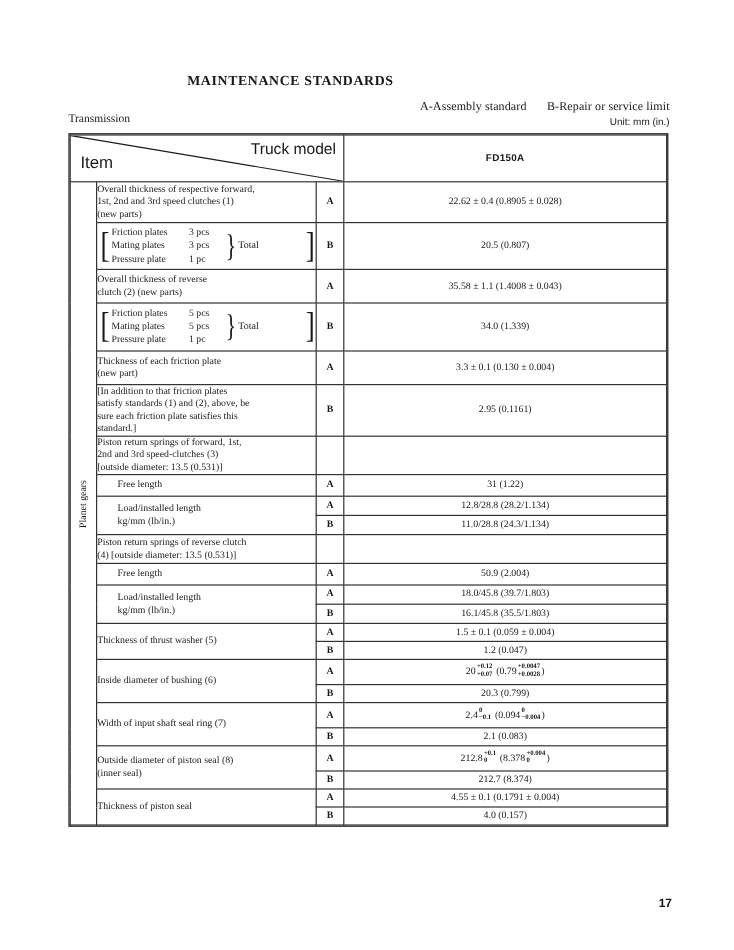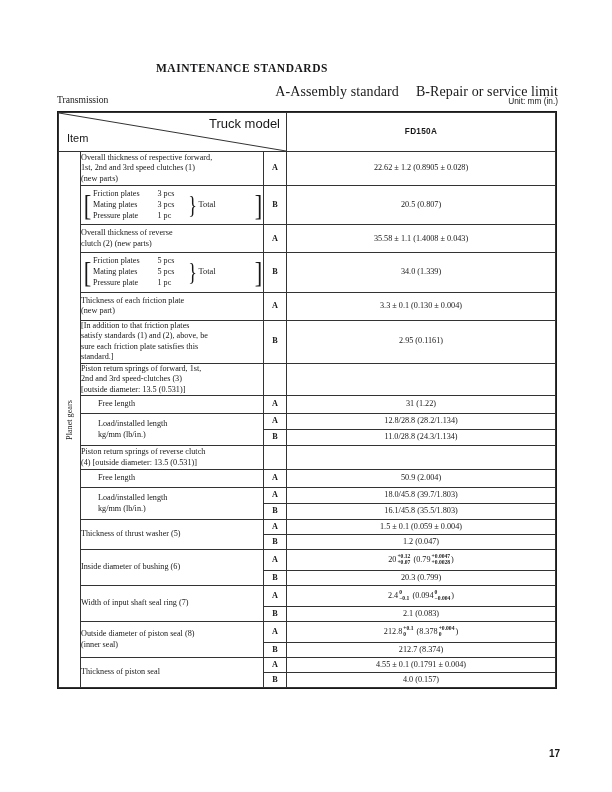--- a/index.html
+++ b/index.html
@@ -37,21 +37,21 @@
   }
 
   .std-legend {
     position: absolute;
     top: 84px;
     left: 0;
     width: 612px;
     text-align: right;
     padding-right: 54px;
     box-sizing: border-box;
-    font-size: 14px;
+    font-size: 10px;
     letter-spacing: 0.1px;
   }
   .std-legend .sep { display: inline-block; width: 17px; }
 
   .subject {
     position: absolute;
     top: 94px;
     left: 57px;
     font-size: 9.6px;
     text-align: center;
@@ -128,21 +128,21 @@
     position: absolute;
     right: 6px;
     top: 3px;
     font-size: 13px;
     font-family: "Liberation Sans", "DejaVu Sans", sans-serif;
   }
   .hdr-item {
     position: absolute;
     left: 8px;
     bottom: 6px;
-    font-size: 11px;
+    font-size: 14px;
     font-family: "Liberation Sans", "DejaVu Sans", sans-serif;
   }
   td.hdr-model {
     text-align: center;
     font-size: 9px;
     font-weight: bold;
     font-family: "Liberation Sans", "DejaVu Sans", sans-serif;
     letter-spacing: 0.3px;
   }
 
@@ -295,21 +295,21 @@
               <span class="group-label">Planet gears</span>
             </td>
             <td class="item">
               <div>
                 <div>Overall thickness of respective forward,</div>
                 <div>1st,  2nd and 3rd  speed clutches (1)</div>
                 <div>(new parts)</div>
               </div>
             </td>
             <td class="ab">A</td>
-            <td class="val">22.62 ± 1.2 (0.8905 ± 0.028)</td>
+            <td class="val">22.62 ± 0.4 (0.8905 ± 0.028)</td>
           </tr>
           <tr style="height: 34px;">
             <td class="item tight">
               <div class="brk">
                 <span class="sq">[</span>
                 <div class="body">
                   <div class="names">
                     <span>Friction plates</span>
                     <span>Mating plates</span>
                     <span>Pressure plate</span>

